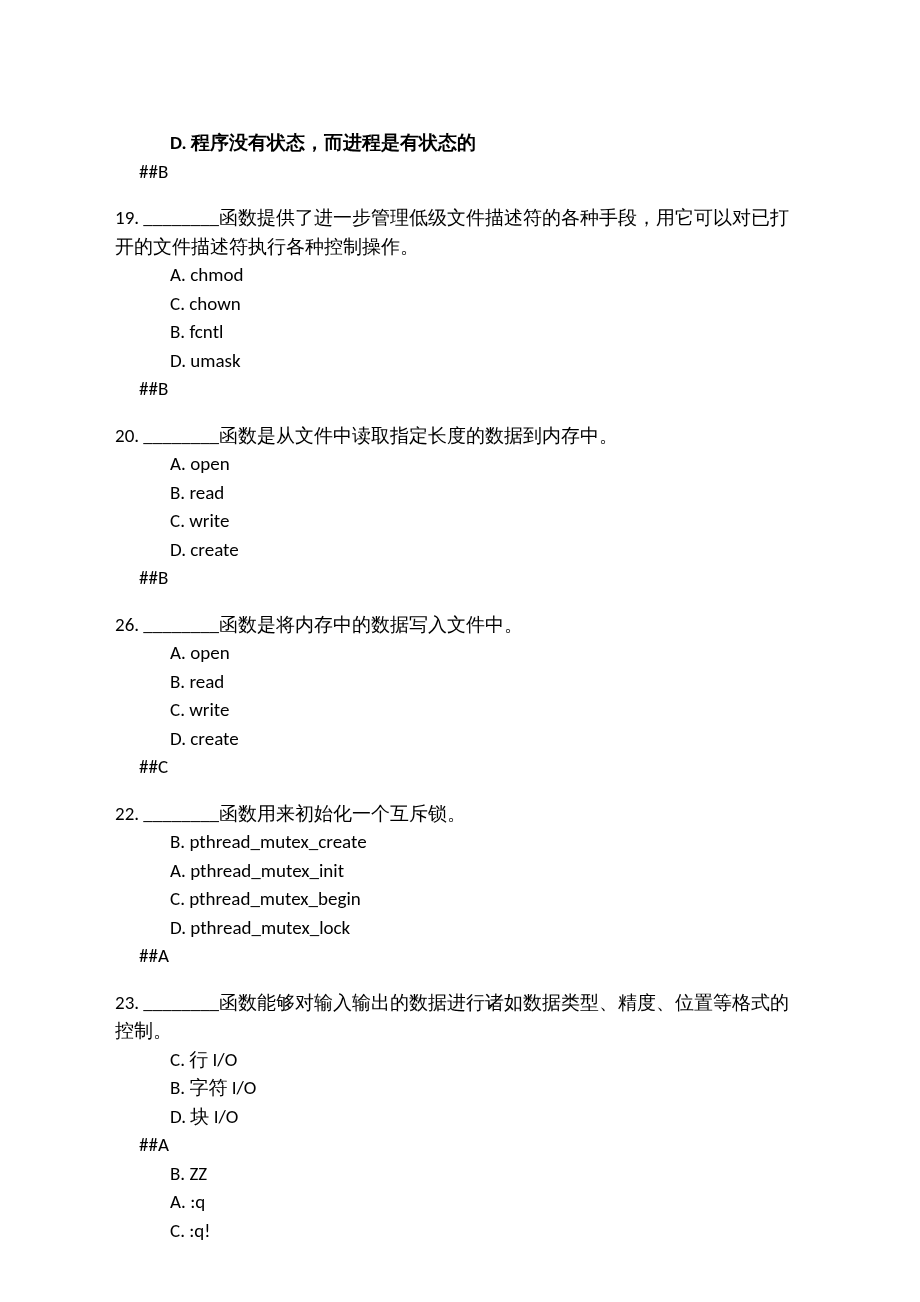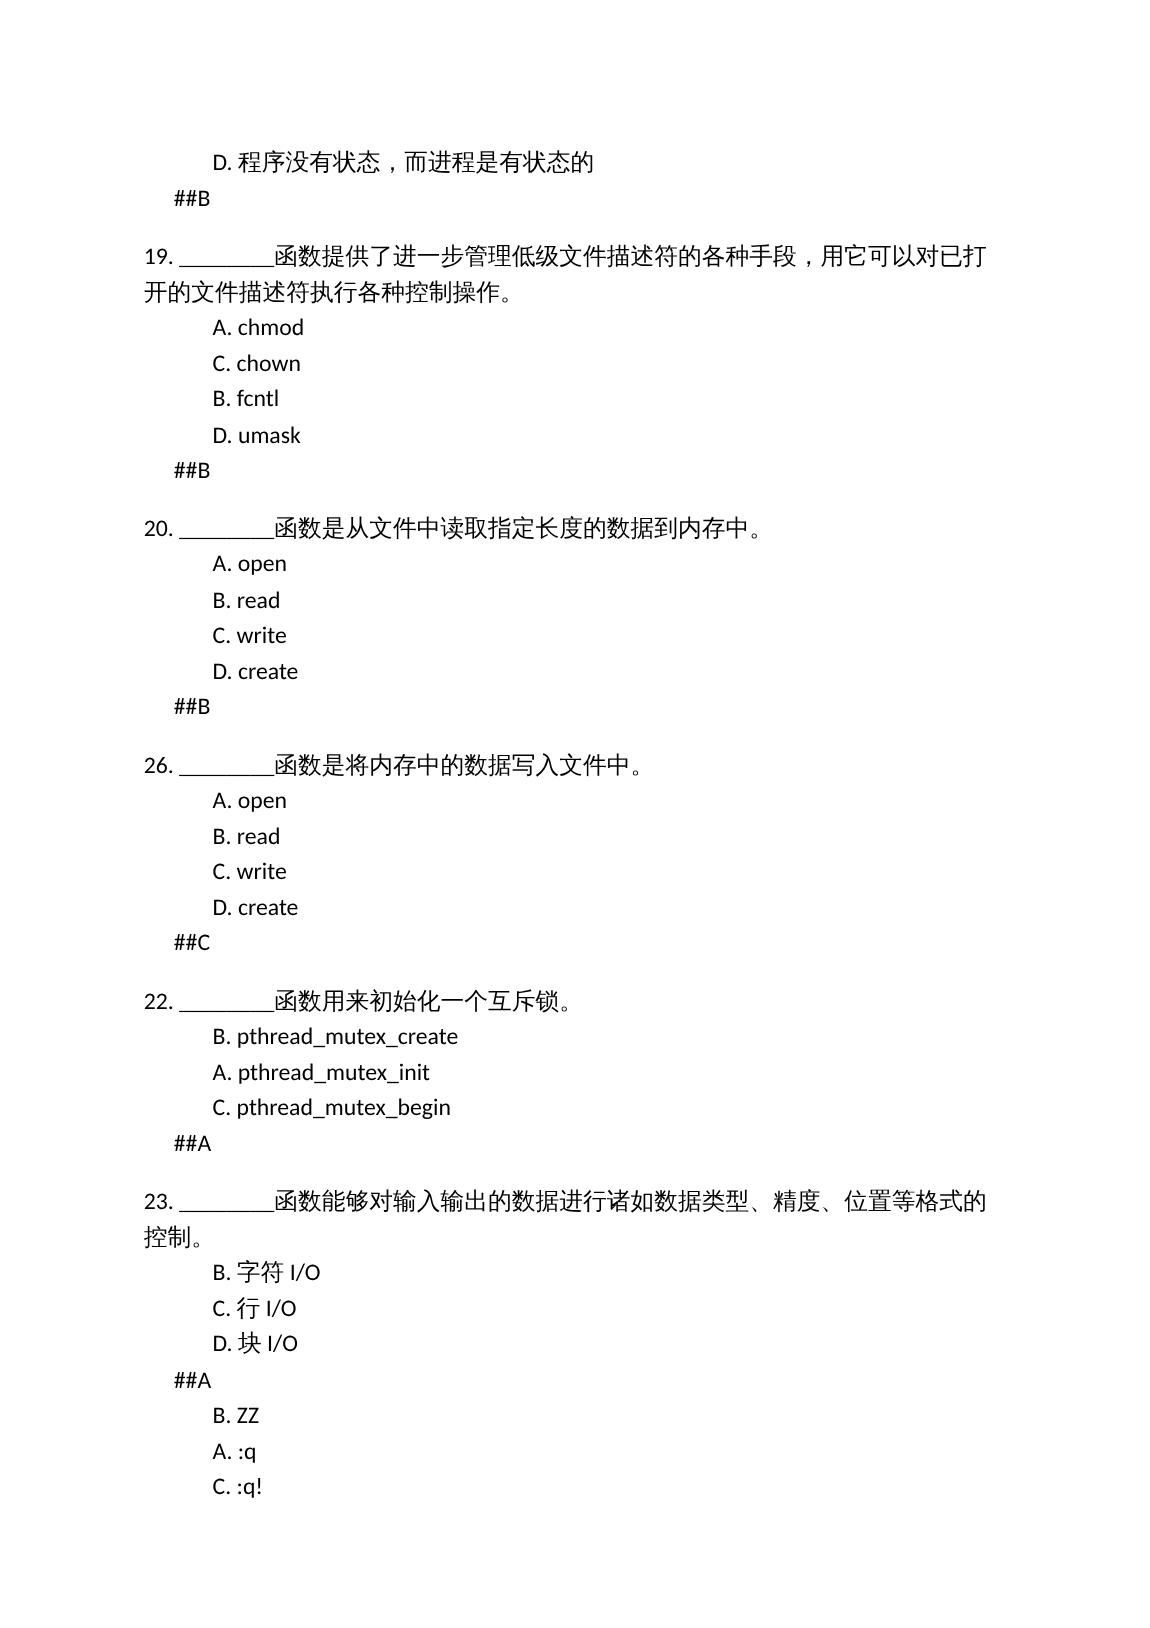--- a/index.html
+++ b/index.html
@@ -20,25 +20,25 @@
   .option {
     padding-left: 55px;
   }
   .answer {
     padding-left: 24px;
   }
   .question {
     margin-top: 18px;
   }
   .first {
-    margin-top: 4px;
+    margin-top: 16px;
+    font-weight: bold;
   }
   .blank {
     display: inline;
-    font-family: Liberation Serif, serif;
   }
 </style>
 </head>
 <body>
 
 <div class="page">
 
   <div class="option first">D. 程序没有状态，而进程是有状态的</div>
   <div class="answer">##B</div>
 
@@ -68,27 +68,28 @@
   <div class="option">C. write</div>
   <div class="option">D. create</div>
   <div class="answer">##C</div>
 
   <div class="question">
     <span>22. </span><span class="blank">________</span><span>函数用来初始化一个互斥锁。</span>
   </div>
   <div class="option">B. pthread_mutex_create</div>
   <div class="option">A. pthread_mutex_init</div>
   <div class="option">C. pthread_mutex_begin</div>
+  <div class="option">D. pthread_mutex_lock</div>
   <div class="answer">##A</div>
 
   <div class="question">
     <span>23. </span><span class="blank">________</span><span>函数能够对输入输出的数据进行诸如数据类型、精度、位置等格式的控制。</span>
   </div>
+  <div class="option">C. 行 I/O</div>
   <div class="option">B. 字符 I/O</div>
-  <div class="option">C. 行 I/O</div>
   <div class="option">D. 块 I/O</div>
   <div class="answer">##A</div>
 
   <div class="option">B. ZZ</div>
   <div class="option">A. :q</div>
   <div class="option">C. :q!</div>
 
 </div>
 
 </body></html>

